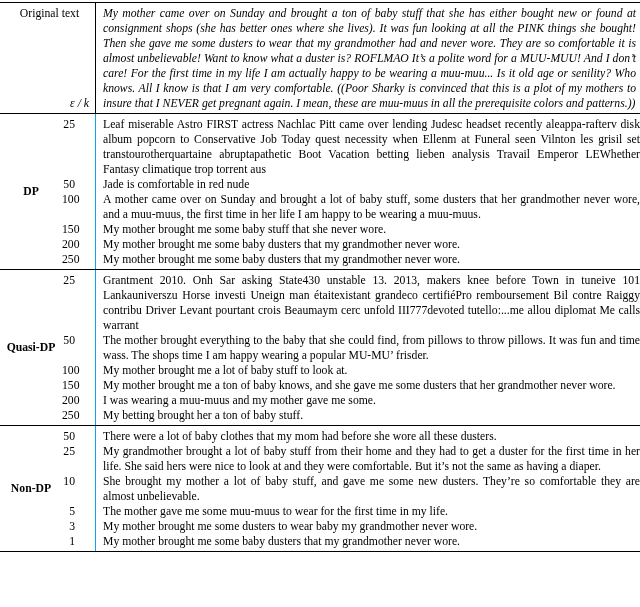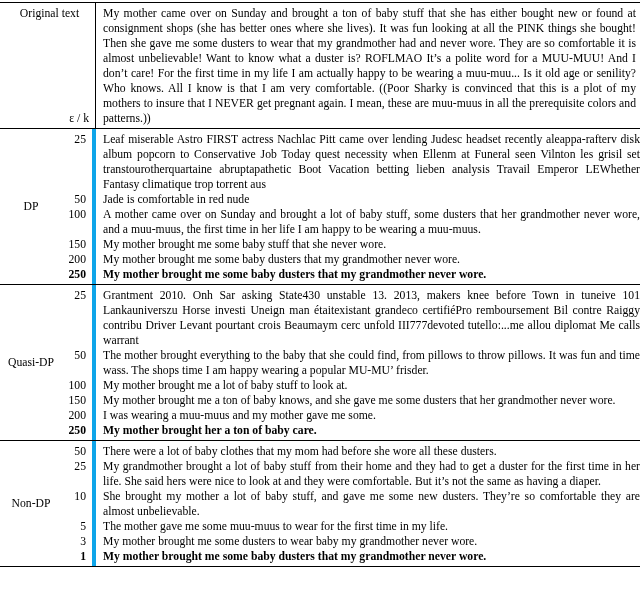--- a/index.html
+++ b/index.html
@@ -25,54 +25,57 @@
     width: 96px;
     flex: none;
     border-right: 1px solid #000;
     display: flex;
     flex-direction: column;
     justify-content: space-between;
     padding: 3px 0 2px 4px;
   }
   .orig-label { text-align: center; }
   .eps-header {
+    font-style: italic;
     text-align: right;
     padding-right: 6px;
   }
   .text-col {
     flex: 1;
     padding: 3px 4px 2px 7px;
     text-align: justify;
+    font-style: italic;
   }
 
   
   .section-label {
     width: 62px;
     flex: none;
     display: flex;
     align-items: center;
     justify-content: center;
+    font-weight: bold;
   }
   .rows { flex: 1; display: flex; flex-direction: column; }
   .row { display: flex; }
   .eps {
     width: 34px;
     flex: none;
     text-align: right;
-    padding-right: 6px;
-    border-right: 4px solid #0ea5e9;
+    padding-right: 20px;
+    border-right: 1px solid #0ea5e9;
   }
   .txt {
     flex: 1;
     padding-left: 7px;
     padding-right: 0;
     text-align: justify;
   }
   .row:first-child .eps, .row:first-child .txt { padding-top: 3px; }
-  .row:last-child .eps,  .row:last-child .txt  { padding-bottom: 2px; font-weight: bold; }
+  .row:last-child .eps,  .row:last-child .txt  { padding-bottom: 2px; }
 </style>
 </head>
 <body>
 
 <div class="paper-table">
 
   <div class="group">
     <div class="left-orig">
       <div class="orig-label">Original text</div>
       <div class="eps-header">ε / k</div>
@@ -128,21 +131,21 @@
       <div class="row">
         <div class="eps">150</div>
         <div class="txt">My mother brought me a ton of baby knows, and she gave me some dusters that her grandmother never wore.</div>
       </div>
       <div class="row">
         <div class="eps">200</div>
         <div class="txt">I was wearing a muu-muus and my mother gave me some.</div>
       </div>
       <div class="row">
         <div class="eps">250</div>
-        <div class="txt">My mother brought her a ton of baby care.</div>
+        <div class="txt">My betting brought her a ton of baby stuff.</div>
       </div>
     </div>
   </div>
 
   <div class="group">
     <div class="section-label">Non-DP</div>
     <div class="rows">
       <div class="row">
         <div class="eps">50</div>
         <div class="txt">There were a lot of baby clothes that my mom had before she wore all these dusters.</div>

